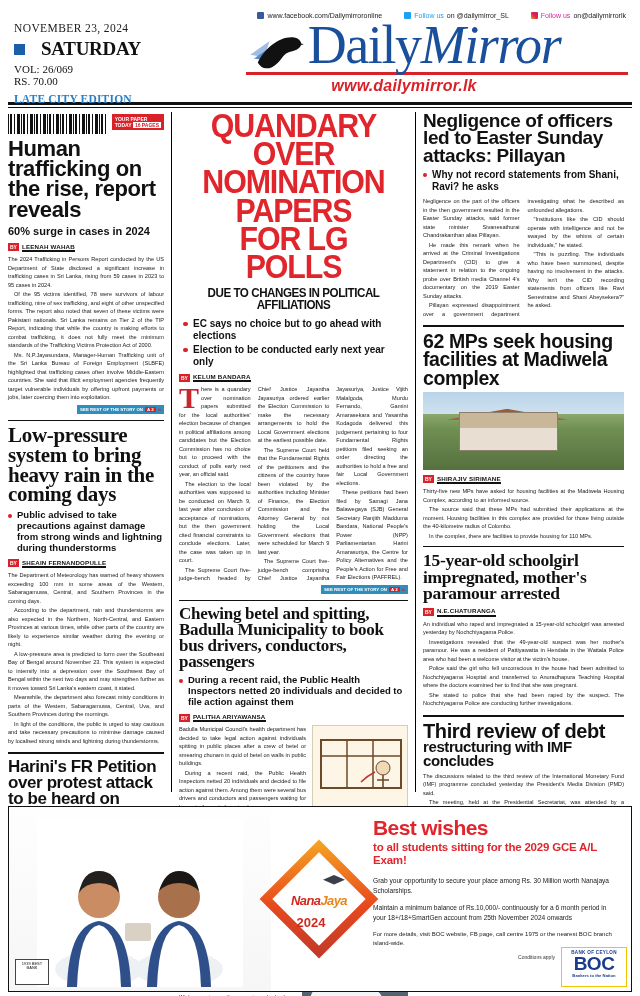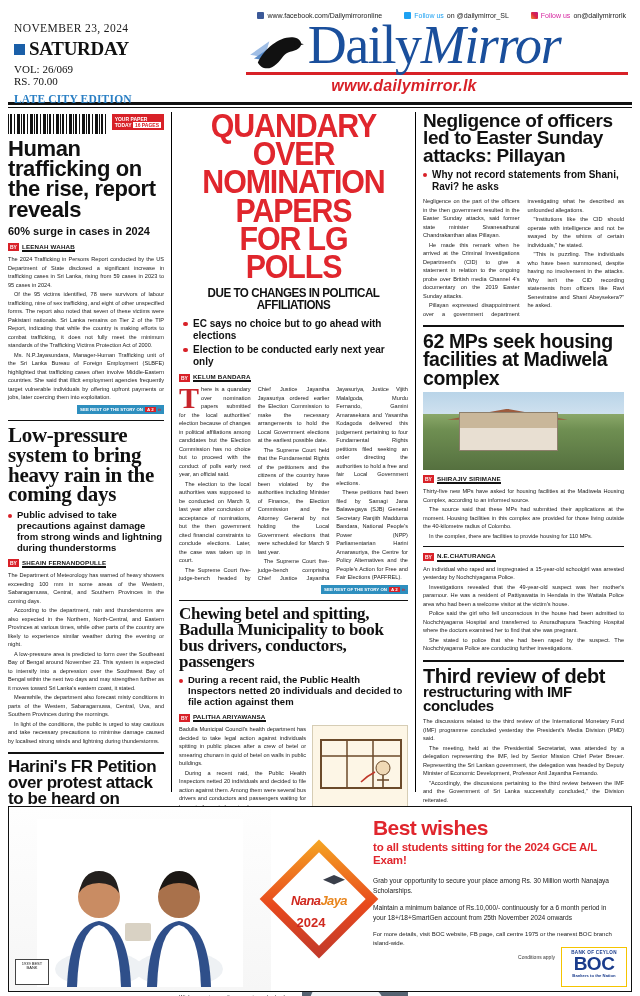--- a/index.html
+++ b/index.html
@@ -10,21 +10,21 @@
     color: #111;
     overflow: hidden;
     position: relative;
   }
   .page { width: 640px; height: 996px; position: relative; padding: 0 8px; }
 
   
   .masthead { display: flex; height: 98px; padding-top: 6px; }
   .mh-left { width: 168px; padding-left: 6px; padding-top: 16px; }
   .mh-date { font-family: "Liberation Serif", serif; font-size: 11.5px; letter-spacing: .4px; color:#1a1a1a; }
-  .mh-dayrow { display: flex; align-items: center; gap: 4px; margin-top: 4px; }
+  .mh-dayrow { display: flex; align-items: center; gap: 16px; margin-top: 4px; }
   .mh-sq { width: 11px; height: 11px; background: #1a5fa8; display:inline-block; }
   .mh-day { font-family: "Liberation Serif", serif; font-weight: bold; font-size: 19px; letter-spacing: -0.3px; }
   .mh-vol { font-family: "Liberation Serif", serif; font-size: 11px; margin-top: 3px; }
   .mh-price { font-family: "Liberation Serif", serif; font-size: 11px; }
   .mh-edition { font-family: "Liberation Serif", serif; font-weight: bold; font-size: 11.5px; color: #2a7fc4; margin-top: 6px; letter-spacing: .2px;}
 
   .mh-right { flex: 1; position: relative; }
   .social-row { display: flex; justify-content: flex-end; gap: 22px; font-size: 7px; padding: 6px 6px 0 0; color:#222; }
   .social { display: flex; align-items: center; gap: 3px; white-space: nowrap; }
   .sicon { width: 7px; height: 7px; display: inline-block; border-radius: 1px; }
@@ -376,20 +376,21 @@
         <div class="body-txt">
           <p class="first">Thirty-five new MPs have asked for housing facilities at the Madiwela Housing Complex, according to an informed source.</p>
           <p>The source said that these MPs had submitted their applications at the moment. Housing facilities in this complex are provided for those living outside the 40-kilometre radius of Colombo.</p>
           <p>In the complex, there are facilities to provide housing for 110 MPs.</p>
         </div>
       </div>
 
       <div class="sep"></div>
 
       <div>
+        <div class="hl-serif" style="font-size:17.5px;">15-year-old schoolgirl impregnated, mother's paramour arrested</div>
         <div class="byline">
           <span class="by">BY</span>
           <span class="nm">N.E.CHATURANGA</span>
         </div>
         <div class="body-txt">
           <p class="first">An individual who raped and impregnated a 15-year-old schoolgirl was arrested yesterday by Nochchiyagama Police.</p>
           <p>Investigations revealed that the 49-year-old suspect was her mother's paramour. He was a resident of Pattiyawatta in Hendala in the Wattala Police area who had been a welcome visitor at the victim's house.</p>
           <p>Police said the girl who fell unconscious in the house had been admitted to Nochchiyagama Hospital and transferred to Anuradhapura Teaching Hospital where the doctors examined her to find that she was pregnant.</p>
           <p>She stated to police that she had been raped by the suspect. The Nochchiyagama Police are conducting further investigations.</p>
         </div>
@@ -433,21 +434,21 @@
         <div class="nana-diamond"></div>
         <div class="nana-inner"></div>
         <div class="nana-cap"></div>
         <div class="nana-label"><span>Nana</span><span class="jaya">Jaya</span></div>
         <div class="nana-year">2024</div>
       </div>
     </div>
 
     <div class="ad-right">
       <div class="ad-h1">Best wishes</div>
-      <div class="ad-h2">to all students sitting for the 2024 GCE A/L Exam!</div>
+      <div class="ad-h2">to all students sitting for the 2029 GCE A/L Exam!</div>
       <div class="ad-p">Grab your opportunity to secure your place among Rs. 30 Million worth Nanajaya Scholarships.</div>
       <div class="ad-p2">Maintain a minimum balance of Rs.10,000/- continuously for a 6 month period in your 18+/18+SmartGen account from 25th November 2024 onwards</div>
       <div class="ad-p3">For more details, visit BOC website, FB page, call centre 1975 or the nearest BOC branch island-wide.</div>
       <div class="ad-cond">Conditions apply</div>
 
 
       <div class="boc">
         <div class="t">BANK OF CEYLON</div>
         <div class="b">BOC</div>
         <div class="s">Bankers to the Nation</div>

